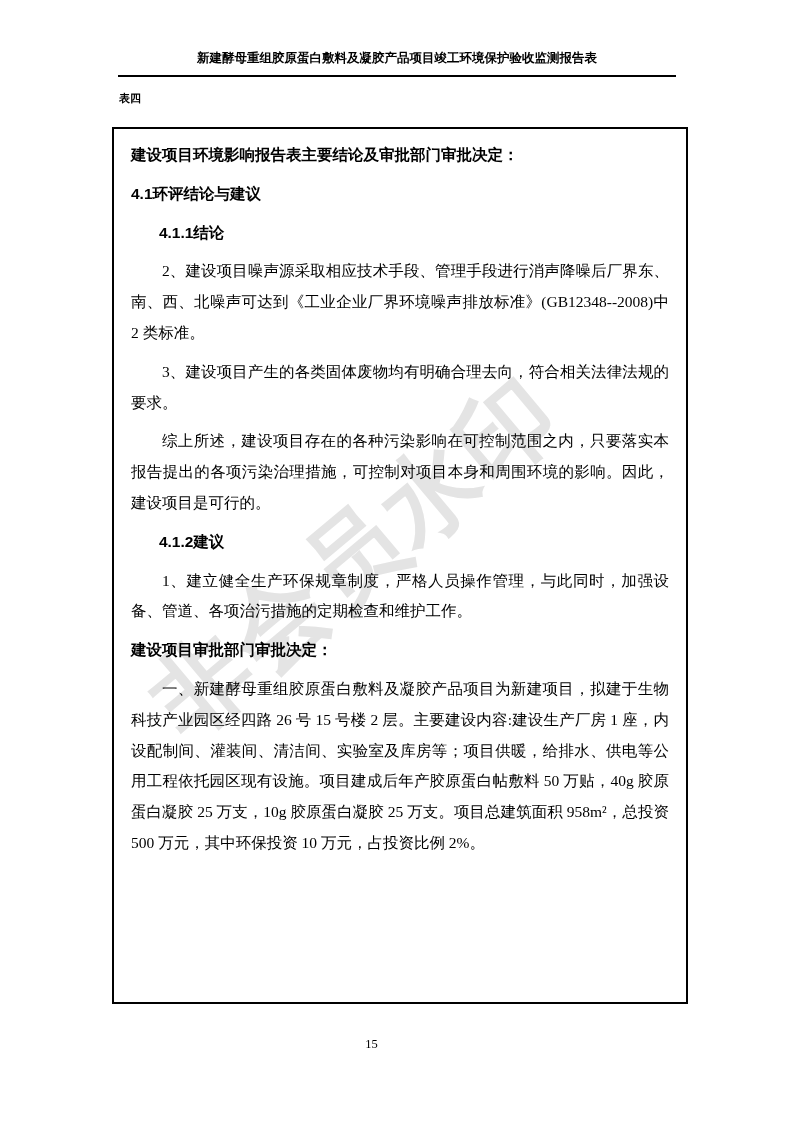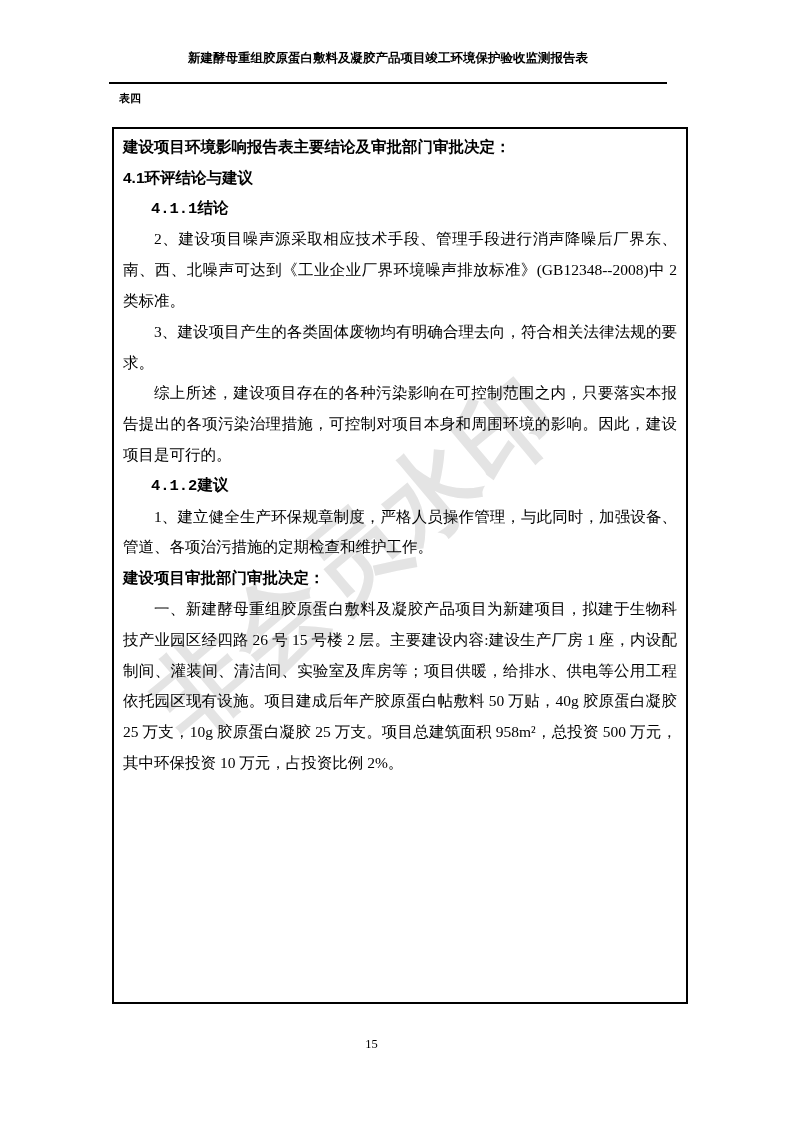--- a/index.html
+++ b/index.html
@@ -22,25 +22,25 @@
     letter-spacing: 3px;
     color: #e4e4e4;
     white-space: nowrap;
     font-family: "Liberation Sans", sans-serif;
     z-index: 0;
     user-select: none;
   }
   .doc-header {
     position: absolute;
     top: 50px;
-    left: 109px;
+    left: 118px;
     width: 558px;
     text-align: center;
     border-bottom: 2px solid #000000;
-    padding-bottom: 15px;
+    padding-bottom: 8px;
     font-size: 12.5px;
     font-weight: bold;
     z-index: 1;
   }
   .table-label {
     position: absolute;
     top: 91px;
     left: 119px;
     font-size: 11px;
     font-weight: bold;
@@ -54,30 +54,30 @@
     width: 576px;
     height: 877px;
     box-sizing: border-box;
     border: 2px solid #000000;
     padding: 3px 9px 0 9px;
     font-size: 15.5px;
     line-height: 30.8px;
     z-index: 1;
     background: transparent;
   }
-  .content-box p { margin: 0; }
+  .content-box p { margin: 8px; }
   .para {
     text-indent: 2em;
     text-align: justify;
   }
   .heading {
     font-weight: bold;
     font-family: "Liberation Sans", sans-serif;
   }
-  .heading.indent { text-indent: 1.8em; font-family: Liberation Mono, monospace; }
+  .heading.indent { text-indent: 1.8em; }
   .page-number {
     position: absolute;
     top: 1037px;
     left: 0;
     width: 743px;
     text-align: center;
     font-size: 12.5px;
     z-index: 1;
   }
 </style>

